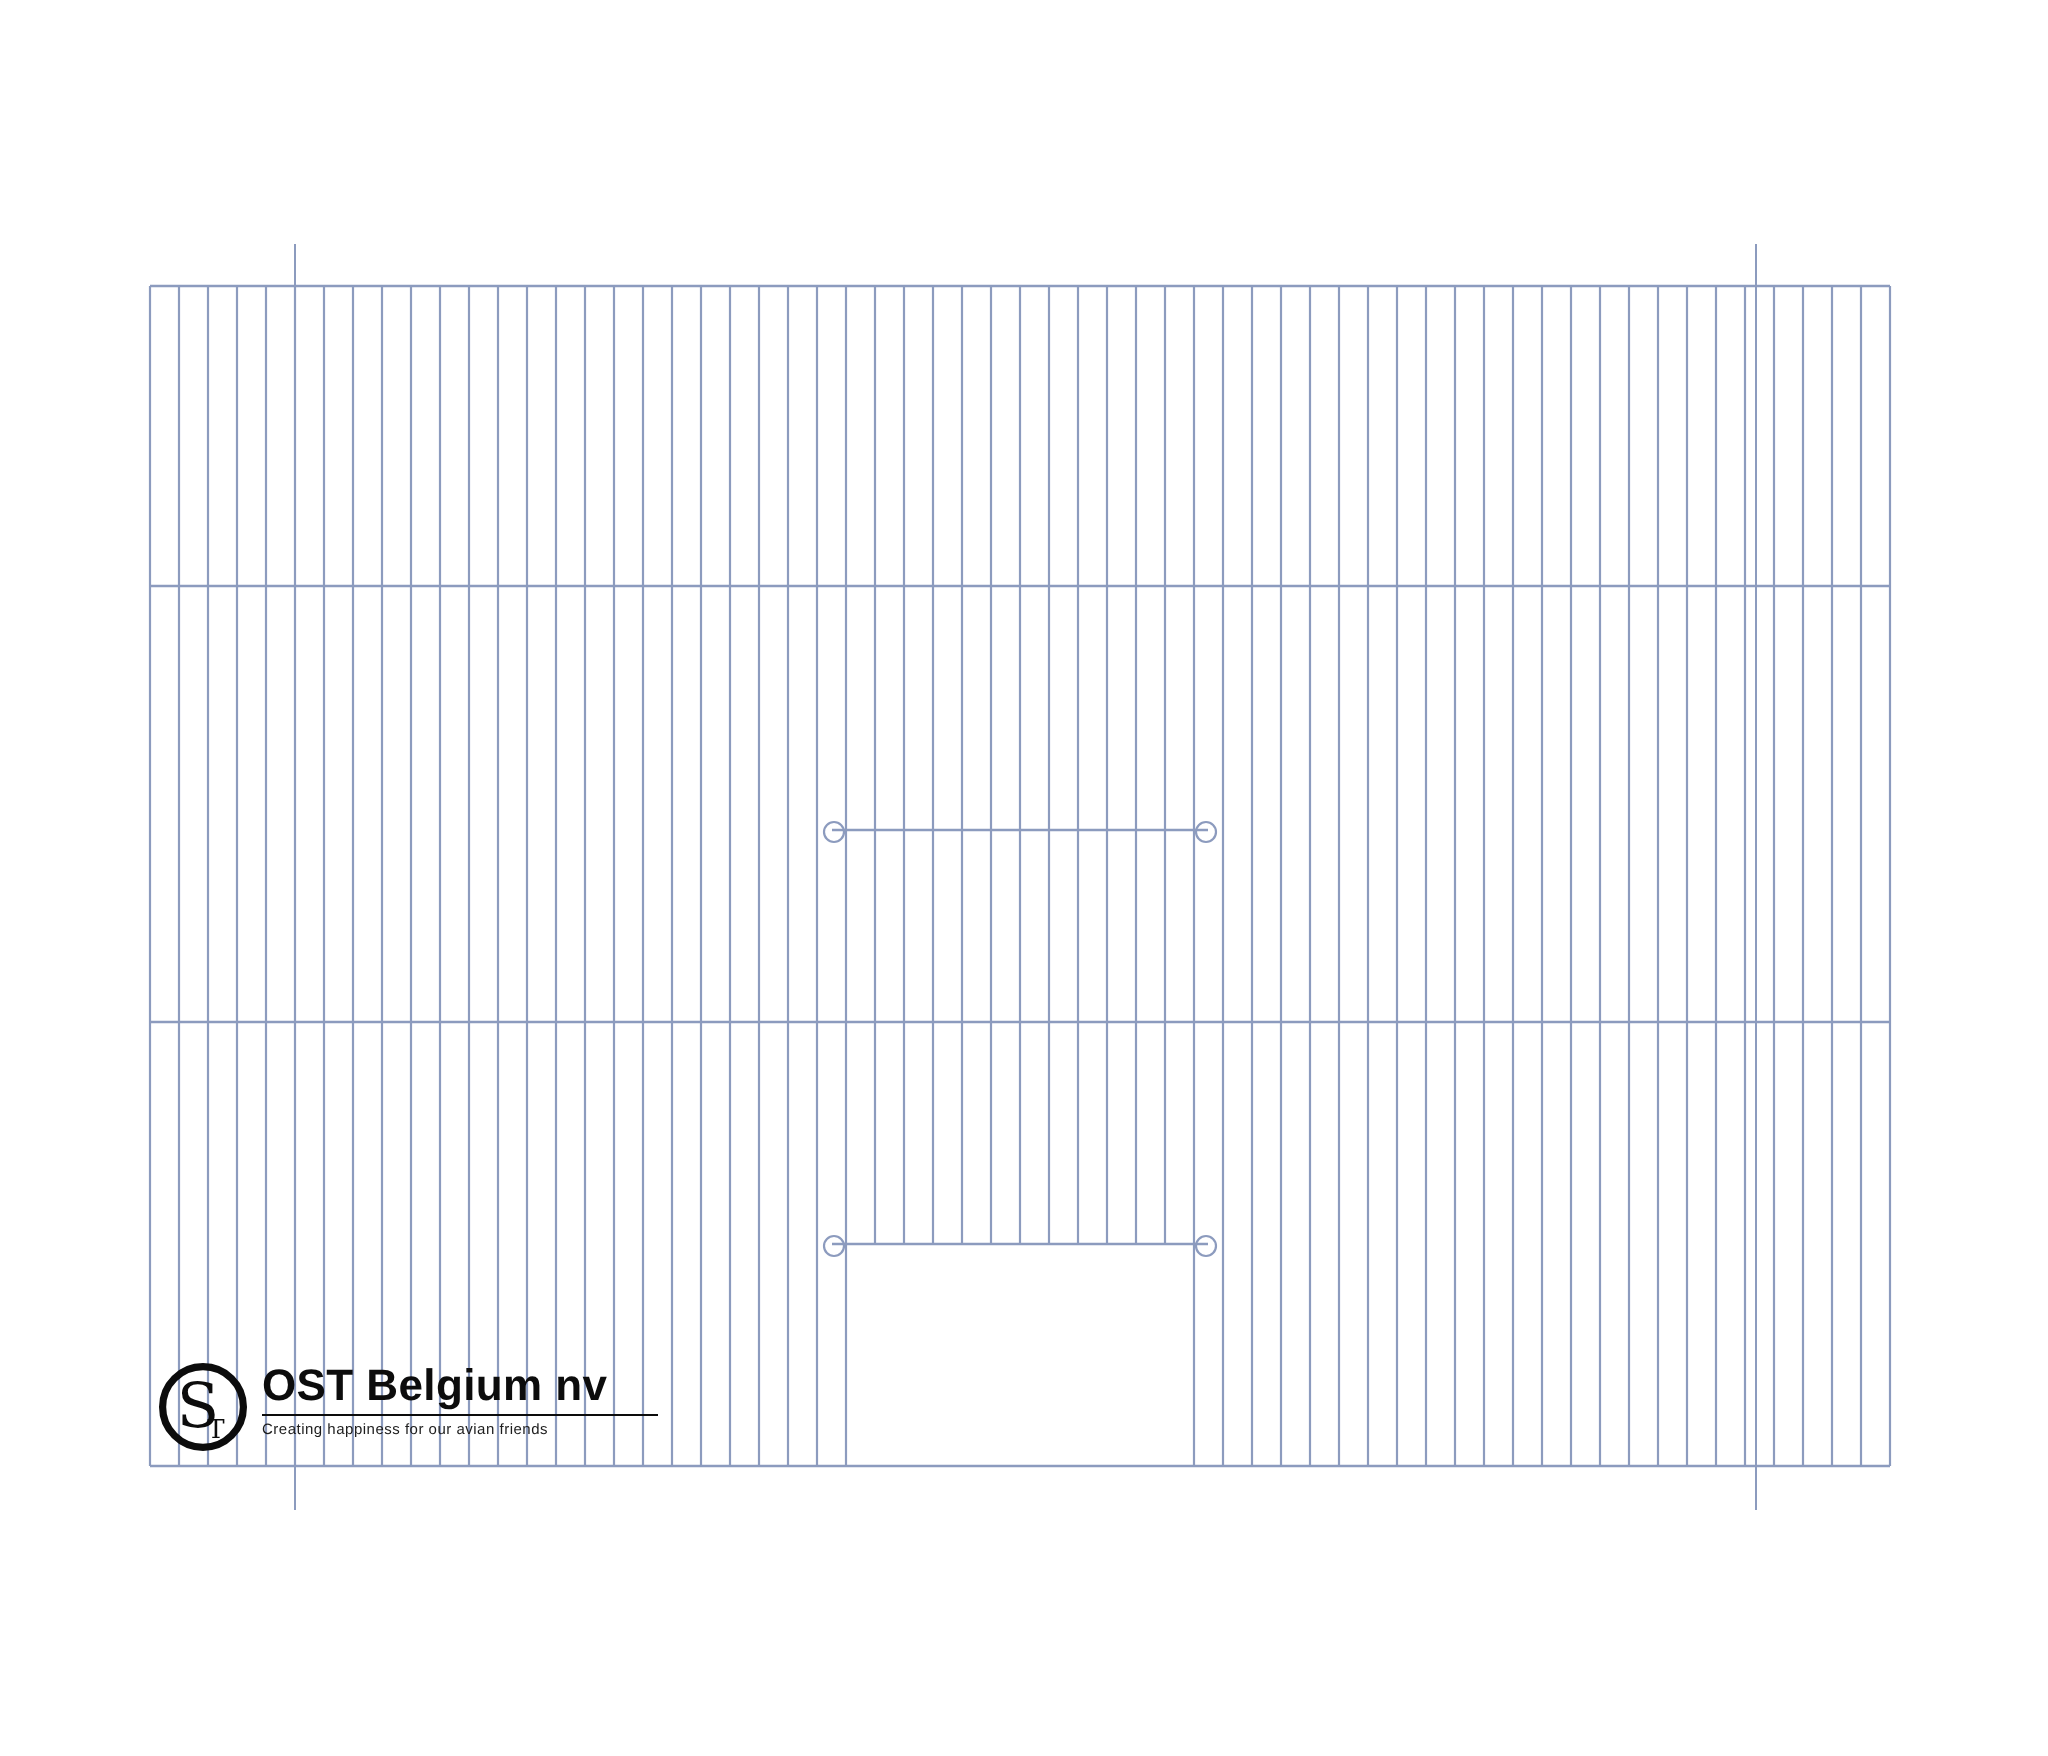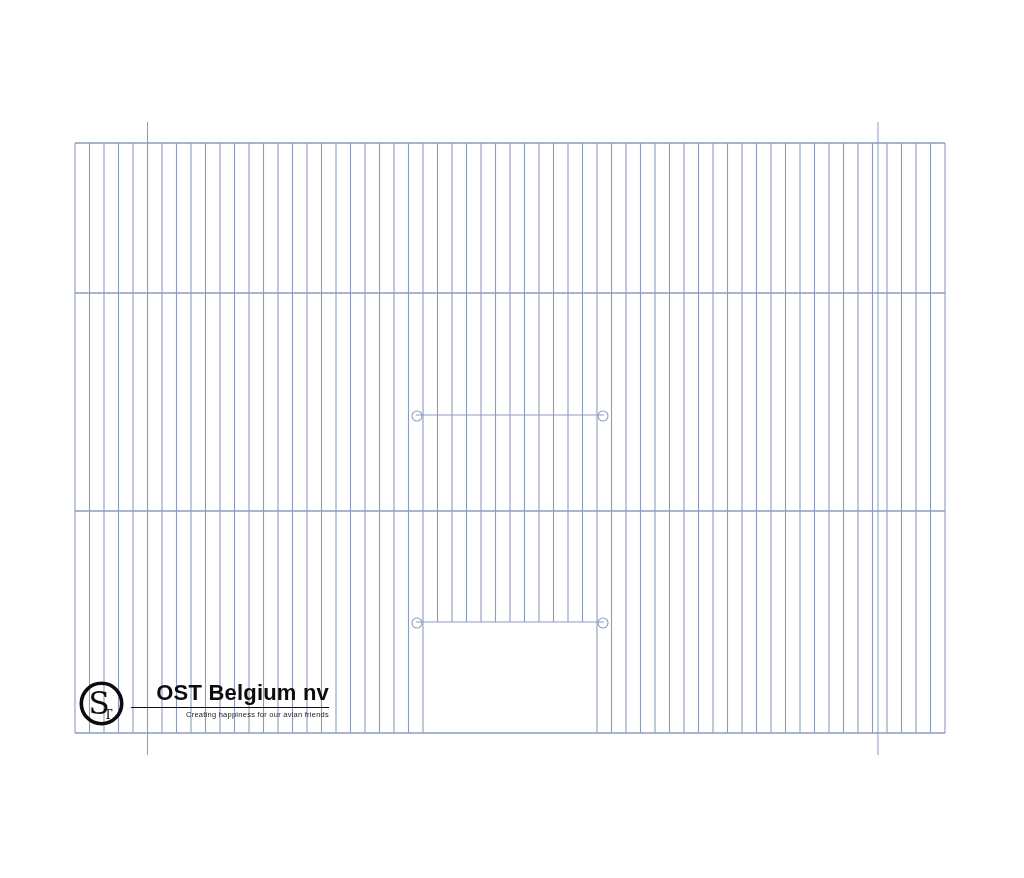--- a/index.html
+++ b/index.html
@@ -15,42 +15,41 @@
   #wire-svg { position: absolute; left: 0; top: 0; display: block; }
 
   .logo-block {
     position: absolute;
     left: 78px;
     top: 680px;
     display: flex;
     align-items: flex-start;
   }
   .monogram { width: 47px; height: 47px; flex: 0 0 auto; }
-  .brand-text { margin-left: 6px; padding-top: 1px; text-align: right; }
+  .brand-text { margin-left: 6px; padding-top: 1px; }
   .brand-name {
     font-size: 22px;
     font-weight: bold;
     color: #0c0c0c;
     letter-spacing: 0.2px;
     line-height: 1.05;
     white-space: nowrap;
   }
   .brand-rule {
     height: 1px;
     background: #0c0c0c;
     width: 198px;
     margin-top: 3px;
   }
   .brand-tagline {
     font-size: 7.5px;
     color: #1c1c1c;
     margin-top: 2px;
     letter-spacing: 0.25px;
     white-space: nowrap;
-    margin-left: 16px;
   }
 </style>
 </head>
 <body>
 
 <div id="stage">
 
   <svg id="wire-svg" width="1024" height="878">
       <line x1="75" y1="143" x2="945" y2="143" stroke="#8c9bbe" stroke-width="1.3"></line>
       <line x1="75" y1="293" x2="945" y2="293" stroke="#8c9bbe" stroke-width="1.3"></line>

